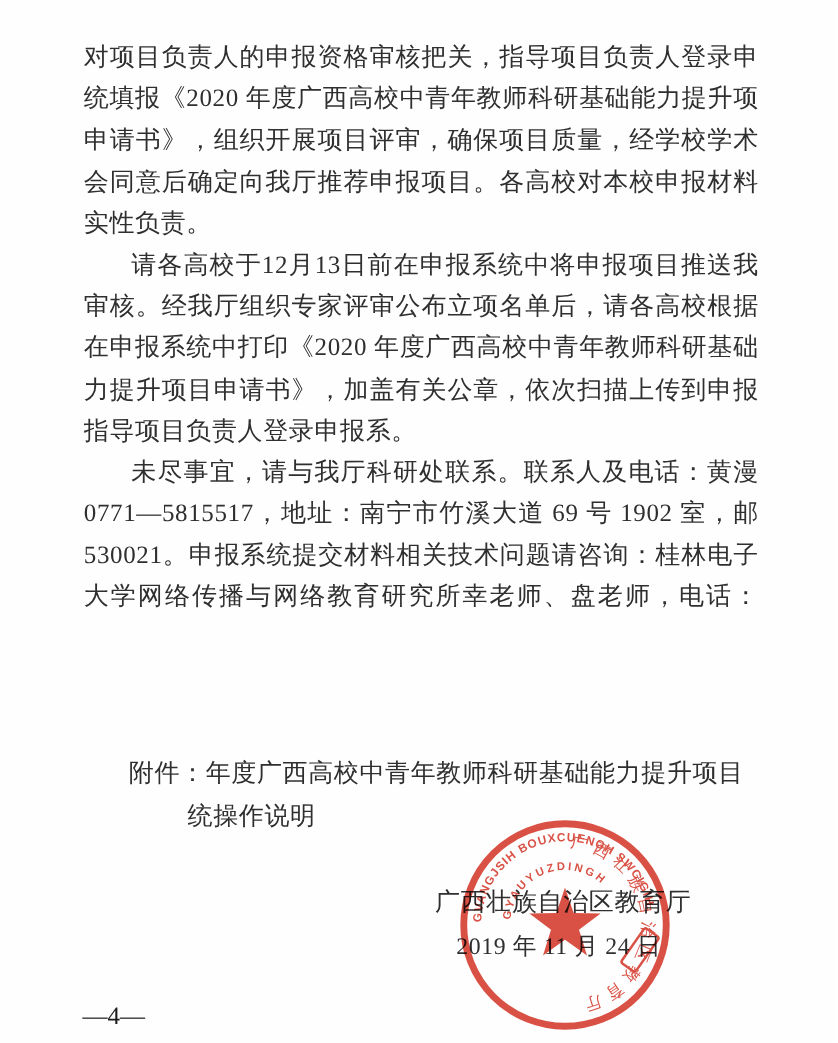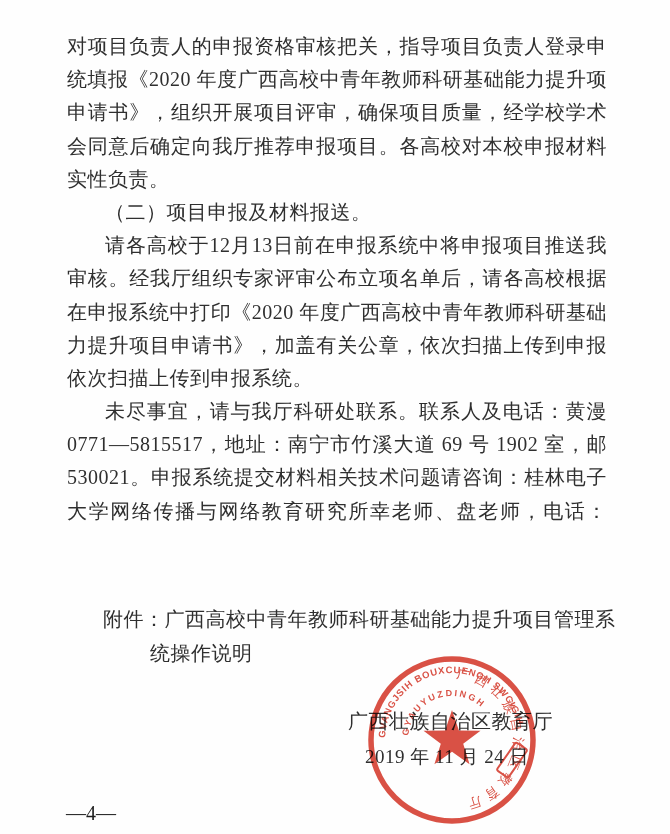--- a/index.html
+++ b/index.html
@@ -52,33 +52,32 @@
 <body>
 
 <div class="page">
 
   <div class="body-block" id="body-lines">
       <div class="line">对项目负责人的申报资格审核把关，指导项目负责人登录申报系</div>
       <div class="line">统填报《2020 年度广西高校中青年教师科研基础能力提升项目</div>
       <div class="line">申请书》，组织开展项目评审，确保项目质量，经学校学术委员</div>
       <div class="line">会同意后确定向我厅推荐申报项目。各高校对本校申报材料的真</div>
       <div class="line no-justify">实性负责。</div>
-      <div class="line indent no-justify">（二）项目申报及材料报送。</div>
       <div class="line indent">请各高校于12月13日前在申报系统中将申报项目推送我厅</div>
       <div class="line">审核。经我厅组织专家评审公布立项名单后，请各高校根据名单，</div>
       <div class="line">在申报系统中打印《2020 年度广西高校中青年教师科研基础能</div>
       <div class="line">力提升项目申请书》，加盖有关公章，依次扫描上传到申报系统，</div>
-      <div class="line no-justify">依次扫描上传到申报系统。</div>
+      <div class="line no-justify">指导项目负责人登录申报系。</div>
       <div class="line indent">未尽事宜，请与我厅科研处联系。联系人及电话：黄漫熙，</div>
       <div class="line">0771—5815517，地址：南宁市竹溪大道 69 号 1902 室，邮编：</div>
       <div class="line">530021。申报系统提交材料相关技术问题请咨询：桂林电子科技</div>
       <div class="line">大学网络传播与网络教育研究所幸老师、盘老师，电话：0773</div>
     </div>
 
-  <div class="attach-line attach-line-1">附件：广西高校中青年教师科研基础能力提升项目管理系</div>
+  <div class="attach-line attach-line-1">附件：年度广西高校中青年教师科研基础能力提升项目</div>
   <div class="attach-line attach-line-2">统操作说明</div>
 
   <div class="sig-org">广西壮族自治区教育厅</div>
   <div class="sig-date">2019 年 11 月 24 日</div>
 
   <svg class="seal" viewBox="0 0 184 184">
     <defs>
       <path id="arcOuter" d="M 25 92 A 67 67 0 0 1 159 92" fill="none"></path>
       <path id="arcInner" d="M 48 92 A 44 44 0 0 1 136 92" fill="none"></path>
       <path id="arcChinese" d="M 92 30 A 62 62 0 0 1 92 154" fill="none"></path>

